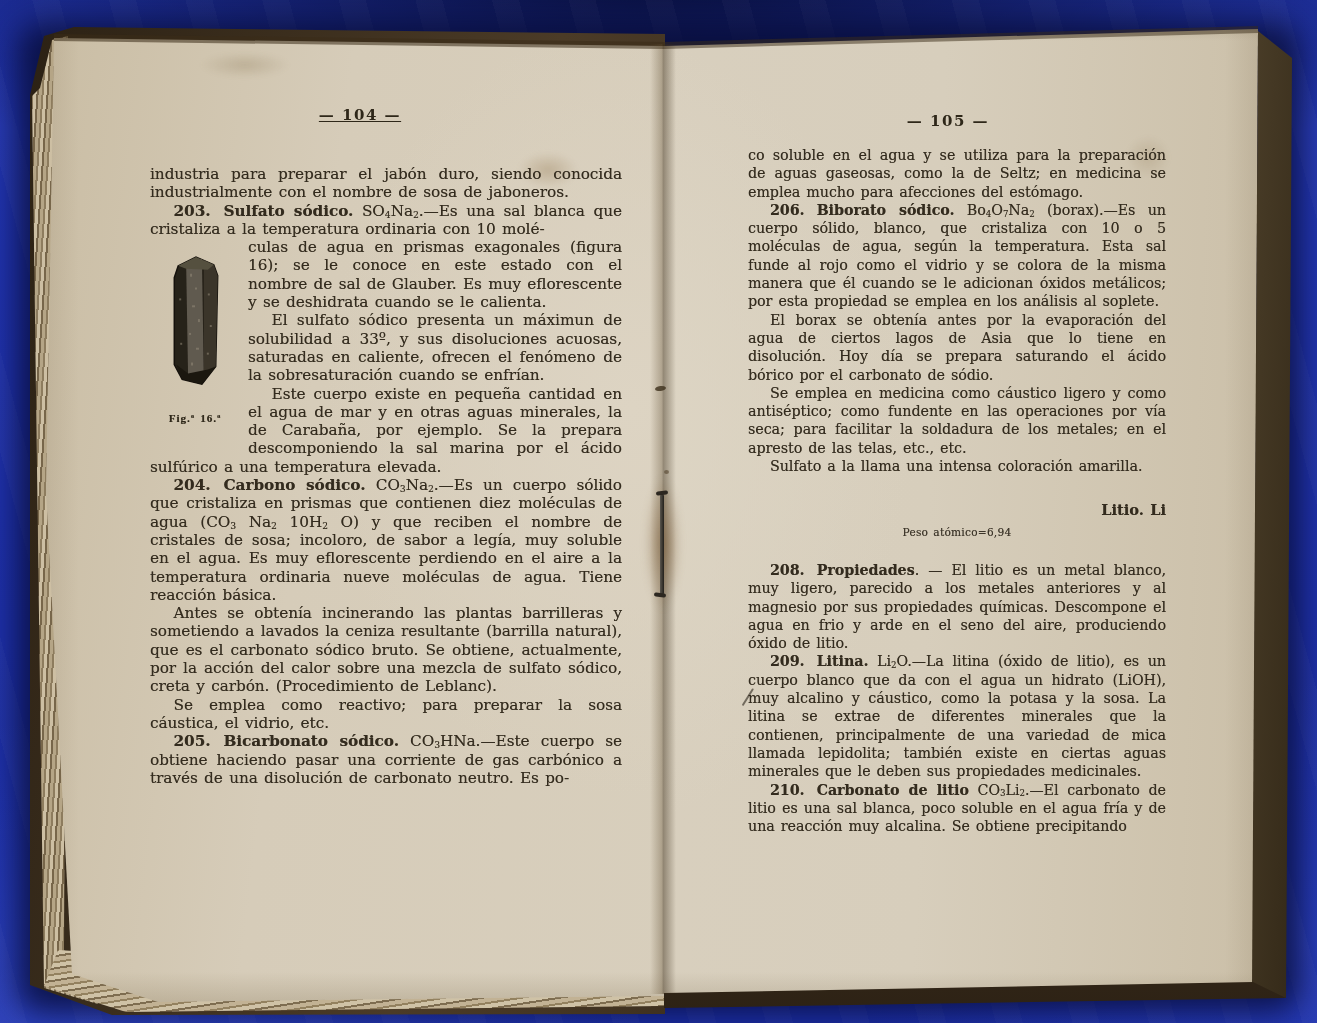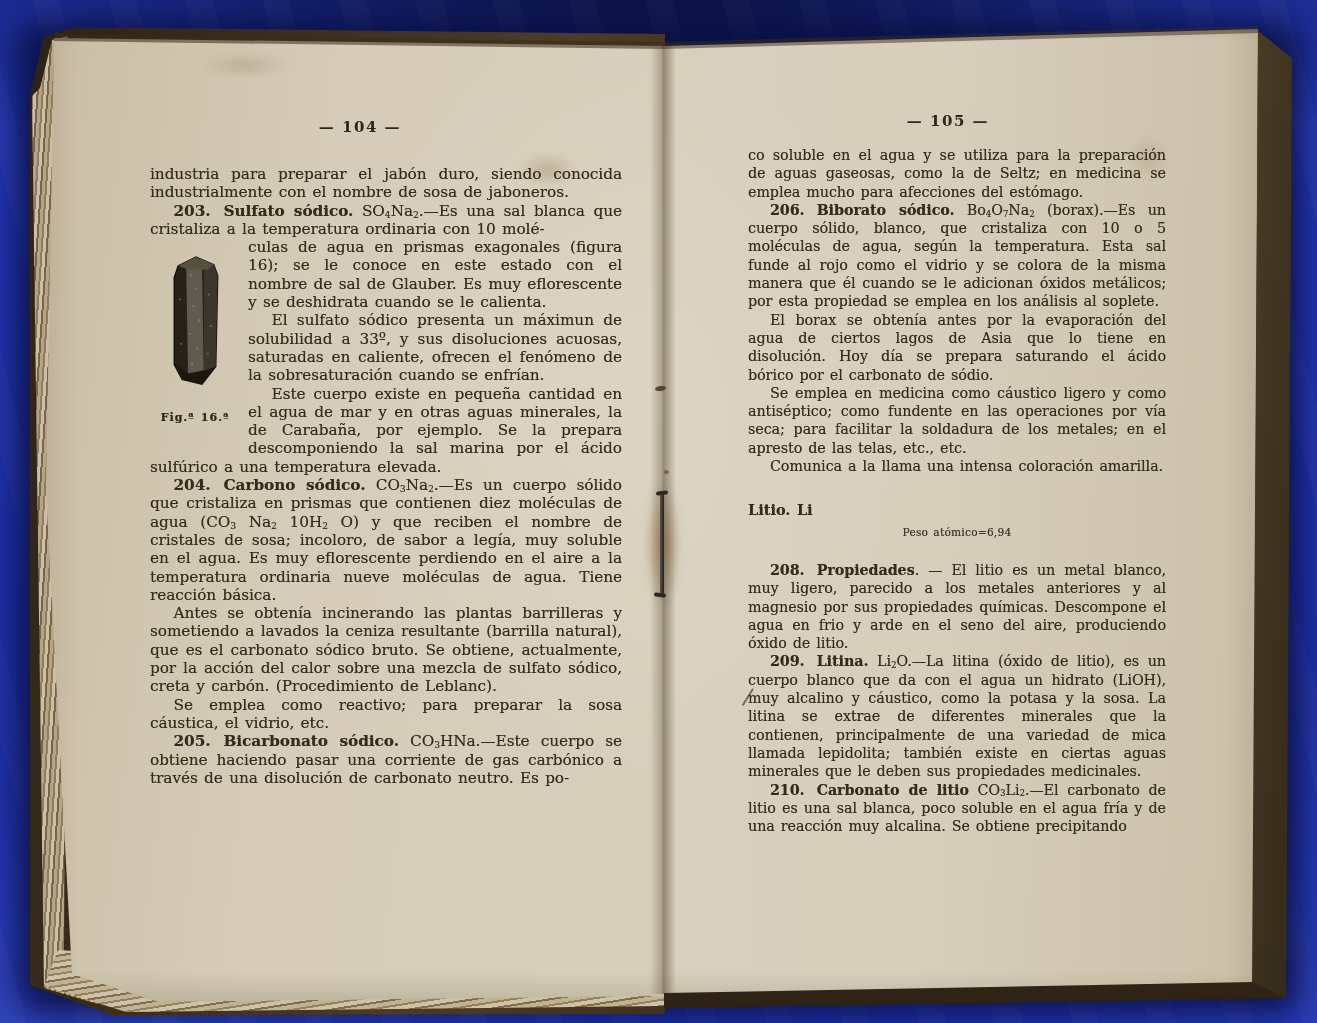--- a/index.html
+++ b/index.html
@@ -68,40 +68,40 @@
   .stain2{position:absolute;left:1126px;top:136px;width:44px;height:42px;
           background:radial-gradient(closest-side,rgba(130,105,65,.2),transparent);filter:blur(2px);}
   .stain3{position:absolute;left:200px;top:52px;width:90px;height:26px;
           background:radial-gradient(closest-side,rgba(120,98,60,.22),transparent);filter:blur(2px);}
   .pencil{position:absolute;left:738px;top:696px;width:20px;height:2.4px;border-radius:1px;
           background:#5f584c;transform:rotate(-58deg);opacity:.85;}
 
   
   .pagenum{position:absolute;font-weight:700;font-size:15px;line-height:1;color:#2e2719;
            text-align:center;letter-spacing:1.5px;}
-  .pagenum.pl{left:150px;top:120px;width:420px;}
+  .pagenum.pl{left:150px;top:108px;width:420px;text-decoration:underline;}
   .pagenum.pr{left:748px;top:114px;width:400px;}
   .text{position:absolute;color:#332b1e;text-align:justify;word-spacing:1.5px;
         text-shadow:.2px 0 0 rgba(51,43,30,.55);}
   .text-left{left:150px;top:165px;width:472px;font-size:15.2px;line-height:18.3px;}
   .text-right{left:748px;top:146px;width:418px;font-size:14.2px;line-height:18.3px;}
   .para{margin:0;}
   .ind{text-indent:1.55em;}
   .sb{font-weight:700;}
   .si{}
   sub{font-size:60%;line-height:0;position:relative;vertical-align:baseline;top:.22em;}
   .gap{display:inline-block;width:.85em;}
-  .litio-head{text-align:left;font-weight:700;font-size:14.5px;margin:26px 0 3px;text-indent:0;}
+  .litio-head{text-align:right;font-weight:700;font-size:14.5px;margin:26px 0 3px;text-indent:0;}
   .litio-sub{text-align:center;font-size:10.5px;margin:0 0 20px;color:#3c352a;letter-spacing:.3px;text-indent:0;}
 
   
   .figure{float:left;width:90px;height:200px;margin:4px 8px 0 0;}
   .crystal{display:block;margin:12px 0 7px 14px;}
   .figcap{font-size:11px;font-weight:700;text-align:center;width:82px;margin-left:4px;
-          letter-spacing:1px;color:#2e2719;}
+          letter-spacing:1px;color:#2e2719;font-family:Liberation Serif, serif;}
 </style>
 </head>
 <body>
 
 <div class="stage">
   <div class="abs bg"></div>
   <div class="abs cloth-folds"></div>
   <div class="shadow"></div>
 
   <div class="abs cover"></div>
@@ -168,21 +168,21 @@
         <p class="para ind"><span class="sb">205.</span><span class="gap"></span><span class="sb">Bicarbonato sódico.</span><span class="sp"> CO</span><sub>3</sub><span class="sp">HNa.—Este cuerpo se obtiene haciendo pasar una corriente de gas carbónico a través de una disolución de carbonato neutro. Es po-</span></p>
       </div>
   </div>
 
   <div class="text text-right">
     <div>
         <p class="para"><span class="sp">co soluble en el agua y se utiliza para la preparación de aguas gaseosas, como la de Seltz; en medicina se emplea mucho para afecciones del estómago.</span></p>
         <p class="para ind"><span class="sb">206.</span><span class="gap"></span><span class="sb">Biborato sódico.</span><span class="sp"> Bo</span><sub>4</sub><span class="sp">O</span><sub>7</sub><span class="sp">Na</span><sub>2</sub><span class="sp"> </span><span class="si">(borax).</span><span class="sp">—Es un cuerpo sólido, blanco, que cristaliza con 10 o 5 moléculas de agua, según la temperatura. Esta sal funde al rojo como el vidrio y se colora de la misma manera que él cuando se le adicionan óxidos metálicos; por esta propiedad se emplea en los </span><span class="si">análisis al soplete.</span></p>
         <p class="para ind"><span class="sp">El borax se obtenía antes por la evaporación del agua de ciertos lagos de Asia que lo tiene en disolución. Hoy día se prepara saturando el ácido bórico por el carbonato de sódio.</span></p>
         <p class="para ind"><span class="sp">Se emplea en medicina como cáustico ligero y como antiséptico; como fundente en las operaciones por vía seca; para facilitar la soldadura de los metales; en el apresto de las telas, etc., etc.</span></p>
-        <p class="para ind"><span class="sp">Comunica a la llama una intensa coloración amarilla.</span></p>
+        <p class="para ind"><span class="sp">Sulfato a la llama una intensa coloración amarilla.</span></p>
       </div>
     <p class="para litio-head">Litio. Li</p>
     <p class="para litio-sub">Peso atómico=6,94</p>
     <div>
         <p class="para ind"><span class="sb">208.</span><span class="gap"></span><span class="sb">Propiedades</span><span class="sp">. — El litio es un metal blanco, muy ligero, parecido a los metales anteriores y al magnesio por sus propiedades químicas. Descompone el agua en frio y arde en el seno del aire, produciendo óxido de litio.</span></p>
         <p class="para ind"><span class="sb">209.</span><span class="gap"></span><span class="sb">Litina.</span><span class="sp"> Li</span><sub>2</sub><span class="sp">O.—La litina (óxido de litio), es un cuerpo blanco que da con el agua  un hidrato (LiOH), muy alcalino y cáustico, como la potasa y la sosa. La litina se extrae de diferentes minerales que la contienen, principalmente de una variedad de </span><span class="si">mica</span><span class="sp"> llamada </span><span class="si">lepidolita;</span><span class="sp"> también existe en ciertas aguas minerales que le deben sus propiedades medicinales.</span></p>
         <p class="para ind"><span class="sb">210.</span><span class="gap"></span><span class="sb">Carbonato de litio</span><span class="sp"> CO</span><sub>3</sub><span class="sp">Li</span><sub>2</sub><span class="sp">.—El carbonato de litio es una sal blanca, poco soluble en el agua fría y de una reacción muy alcalina. Se obtiene precipitando</span></p>
       </div>
   </div>
 </div>

